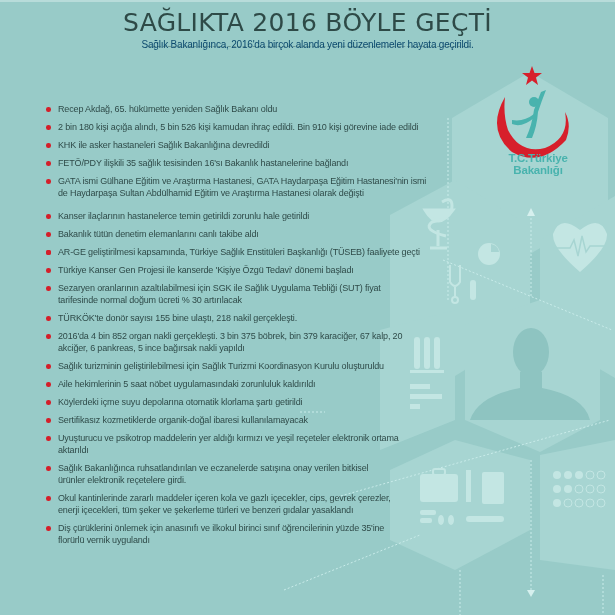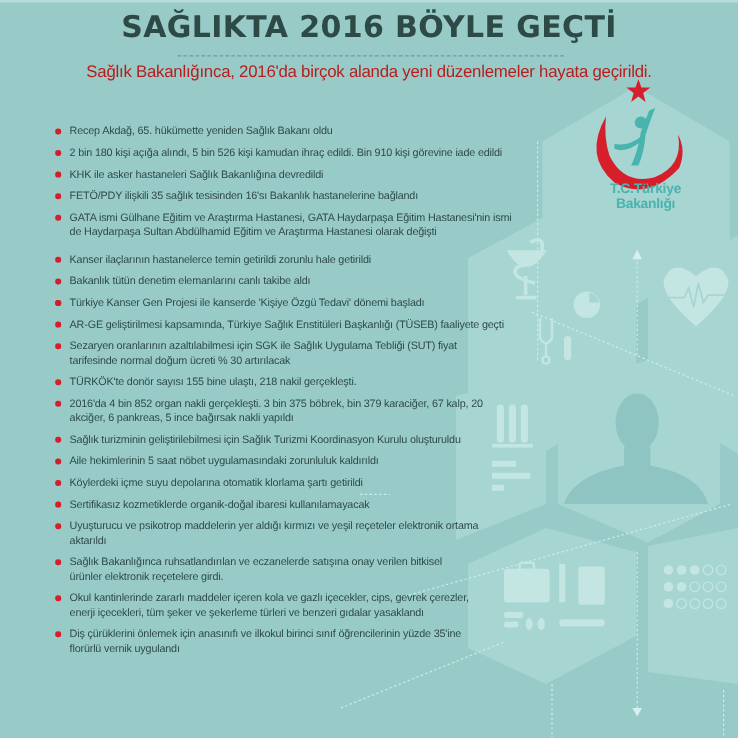--- a/index.html
+++ b/index.html
@@ -6,30 +6,30 @@
   body { width: 615px; height: 615px; overflow: hidden; background: #98cbc8; }
   .canvas {
     position: relative; width: 615px; height: 615px;
     background: #98cbc8; overflow: hidden;
     font-family: "Liberation Sans", sans-serif;
   }
   .frame-line { position: absolute; left: 0; right: 0; top: 0; height: 2px; background: #b8dcda; }
   .hexlayer { position: absolute; left: 0; top: 0; width: 615px; height: 615px; }
   .title {
     position: absolute; left: 0; right: 0; top: 8px; text-align: center;
-    font-family: "DejaVu Sans", sans-serif; font-weight: bold;
+    font-family: "DejaVu Sans", sans-serif; font-weight: normal;
     font-size: 25px; letter-spacing: 0.3px; color: #2e4a47;
   }
   .title-rule {
     position: absolute; left: 148px; width: 322px; top: 46px;
     border-top: 1px dashed #6f9a97;
   }
   .subtitle {
-    position: absolute; left: 0; right: 0; top: 51px; text-align: center;
-    font-size: 14px; color: #b91c1c; letter-spacing: -0.2px;
+    position: absolute; left: 0; right: 0; top: 39px; text-align: center;
+    font-size: 10px; color: #0c4a6e; letter-spacing: -0.2px;
   }
   .list { position: absolute; left: 30px; top: 87px; width: 395px; margin: 16px; padding: 0; list-style: none; }
   .item { position: relative; padding-left: 12px; font-size: 9px; line-height: 12px; color: #2f4b49; letter-spacing: -0.15px; }
   .item .dot {
     position: absolute; left: 0; top: 4px; width: 4.5px; height: 4.5px;
     border-radius: 50%; background: #d41f2a;
   }
   .logo-text {
     position: absolute; left: 483px; top: 152px; width: 110px; text-align: center;
     font-size: 11.5px; color: #49b3ae; font-weight: bold; letter-spacing: -0.2px;
@@ -160,22 +160,22 @@
 
   <ul class="list">
     <li class="item" style="margin-bottom:6px"><span class="dot"></span><span>Recep Akdağ, 65. hükümette yeniden Sağlık Bakanı oldu</span></li>
     <li class="item" style="margin-bottom:6px"><span class="dot"></span><span>2 bin 180 kişi açığa alındı, 5 bin 526 kişi kamudan ihraç edildi. Bin 910 kişi görevine iade edildi</span></li>
     <li class="item" style="margin-bottom:6px"><span class="dot"></span><span>KHK ile asker hastaneleri Sağlık Bakanlığına devredildi</span></li>
     <li class="item" style="margin-bottom:6px"><span class="dot"></span><span>FETÖ/PDY ilişkili 35 sağlık tesisinden 16'sı Bakanlık hastanelerine bağlandı</span></li>
     <li class="item" style="margin-bottom:11px; width:380px"><span class="dot"></span><span>GATA ismi Gülhane Eğitim ve Araştırma Hastanesi, GATA Haydarpaşa Eğitim Hastanesi'nin ismi de Haydarpaşa Sultan Abdülhamid Eğitim ve Araştırma Hastanesi olarak değişti</span></li>
     <li class="item" style="margin-bottom:6px"><span class="dot"></span><span>Kanser ilaçlarının hastanelerce temin getirildi zorunlu hale getirildi</span></li>
     <li class="item" style="margin-bottom:6px"><span class="dot"></span><span>Bakanlık tütün denetim elemanlarını canlı takibe aldı</span></li>
     <li class="item" style="margin-bottom:6px"><span class="dot"></span></li>
+    <li class="item" style="margin-bottom:6px"><span class="dot"></span><span>AR-GE geliştirilmesi kapsamında, Türkiye Sağlık Enstitüleri Başkanlığı (TÜSEB) faaliyete geçti</span></li>
     <li class="item" style="margin-bottom:6px"><span class="dot"></span><span>Türkiye Kanser Gen Projesi ile kanserde 'Kişiye Özgü Tedavi' dönemi başladı</span></li>
-    <li class="item" style="margin-bottom:6px"><span class="dot"></span><span>AR-GE geliştirilmesi kapsamında, Türkiye Sağlık Enstitüleri Başkanlığı (TÜSEB) faaliyete geçti</span></li>
     <li class="item" style="margin-bottom:6px; width:350px"><span class="dot"></span><span>Sezaryen oranlarının azaltılabilmesi için SGK ile Sağlık Uygulama Tebliği (SUT) fiyat tarifesinde normal doğum ücreti % 30 artırılacak</span></li>
     <li class="item" style="margin-bottom:6px"><span class="dot"></span><span>TÜRKÖK'te donör sayısı 155 bine ulaştı, 218 nakil gerçekleşti.</span></li>
     <li class="item" style="margin-bottom:6px; width:350px"><span class="dot"></span><span>2016'da 4 bin 852 organ nakli gerçekleşti. 3 bin 375 böbrek, bin 379 karaciğer, 67 kalp, 20 akciğer, 6 pankreas, 5 ince bağırsak nakli yapıldı</span></li>
     <li class="item" style="margin-bottom:6px"><span class="dot"></span><span>Sağlık turizminin geliştirilebilmesi için Sağlık Turizmi Koordinasyon Kurulu oluşturuldu</span></li>
     <li class="item" style="margin-bottom:6px"><span class="dot"></span><span>Aile hekimlerinin 5 saat nöbet uygulamasındaki zorunluluk kaldırıldı</span></li>
     <li class="item" style="margin-bottom:6px"><span class="dot"></span><span>Köylerdeki içme suyu depolarına otomatik klorlama şartı getirildi</span></li>
     <li class="item" style="margin-bottom:6px"><span class="dot"></span><span>Sertifikasız kozmetiklerde organik-doğal ibaresi kullanılamayacak</span></li>
     <li class="item" style="margin-bottom:6px; width:350px"><span class="dot"></span><span>Uyuşturucu ve psikotrop maddelerin yer aldığı kırmızı ve yeşil reçeteler elektronik ortama aktarıldı</span></li>
     <li class="item" style="margin-bottom:6px; width:330px"><span class="dot"></span><span>Sağlık Bakanlığınca ruhsatlandırılan ve eczanelerde satışına onay verilen bitkisel ürünler elektronik reçetelere girdi.</span></li>
     <li class="item" style="margin-bottom:6px; width:345px"><span class="dot"></span><span>Okul kantinlerinde zararlı maddeler içeren kola ve gazlı içecekler, cips, gevrek çerezler, enerji içecekleri, tüm şeker ve şekerleme türleri ve benzeri gıdalar yasaklandı</span></li>

